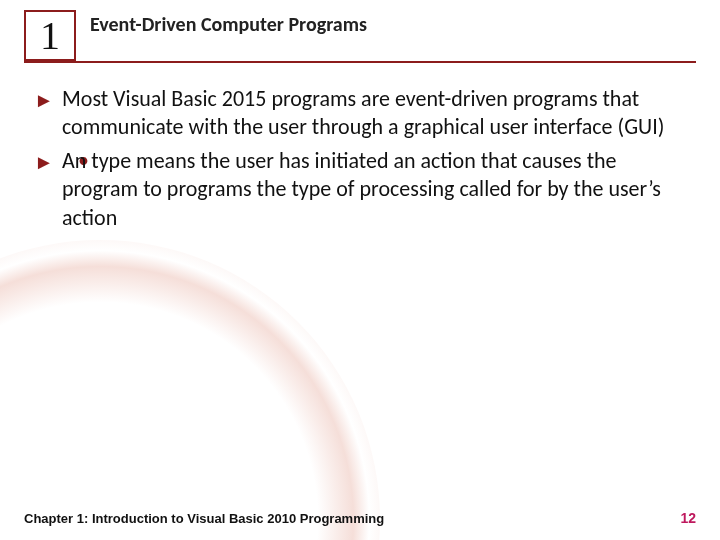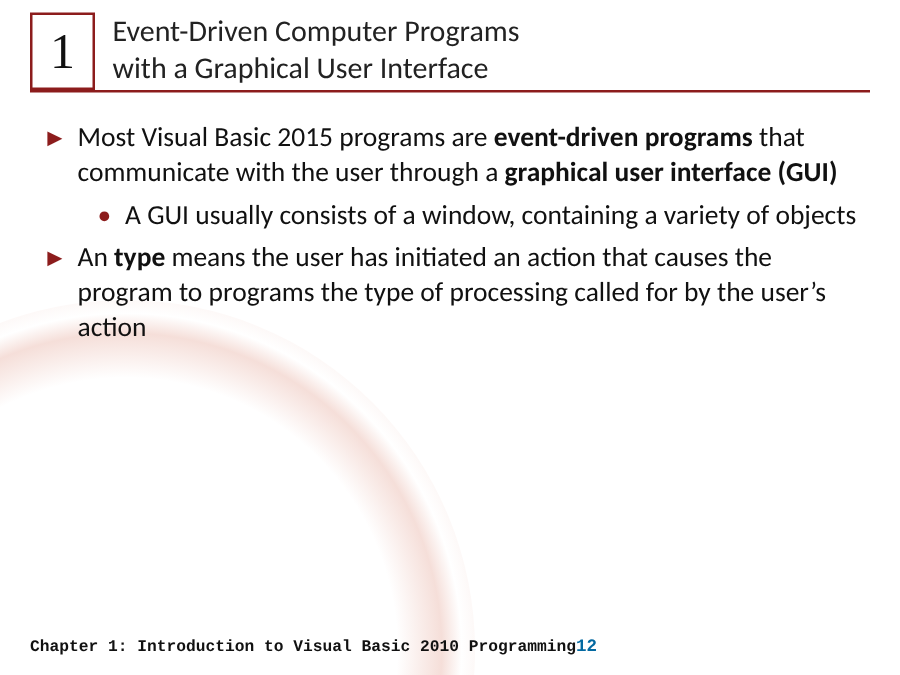--- a/index.html
+++ b/index.html
@@ -50,22 +50,22 @@
     display: flex;
     align-items: center;
     justify-content: center;
     font-size: 40px;
     font-weight: 400;
     color: #111;
     font-family: "Times New Roman", Georgia, serif;
     box-sizing: border-box;
   }
   .title-text {
-    font-size: 24px;
-    font-weight: 400;
+    font-size: 20px;
+    font-weight: 700;
     color: #222;
     line-height: 1.2;
     padding: 2px 0;
   }
   .title-underline {
     height: 2px;
     background: #8c1c1c;
     margin-top: 0px;
     width: 100%;
   }
@@ -101,66 +101,64 @@
     font-size: 22px;
     line-height: 1.28;
   }
   .footer {
     position: absolute;
     left: 0;
     right: 0;
     bottom: 14px;
     padding: 0 24px;
     display: flex;
-    justify-content: flex-start;
+    justify-content: space-between;
     align-items: baseline;
-    font-family: Liberation Mono, monospace;
+    font-family: Liberation Sans, sans-serif;
   }
   .footer-left {
     font-size: 13px;
     font-weight: 700;
     color: #111;
   }
   .footer-right {
     font-size: 14px;
     font-weight: 700;
-    color: #0369a1;
+    color: #be185d;
   }
-  b { font-weight: 700; }
+  b { font-weight: 400; }
 </style>
 </head>
 <body>
 
 <div class="slide">
 
   <div class="bg-swoosh"></div>
 
   <div class="header">
     <div class="title-row">
       <div class="chapter-box">
         <span>1</span>
       </div>
       <div class="title-text">
         <span>Event-Driven Computer Programs</span><br>
-        <span>with a Graphical User Interface</span>
       </div>
     </div>
     <div class="title-underline"></div>
   </div>
 
   <div class="body">
 
     <div class="bullet-l1">
       <span class="arrow">►</span>
       <span>Most Visual Basic 2015 programs are </span><b>event-driven programs</b><span> that communicate with the user through a </span><b>graphical user interface (GUI)</b>
     </div>
 
     <div class="bullet-l2">
       <span class="dot">•</span>
-      <span>A GUI usually consists of a window, containing a variety of objects</span>
     </div>
 
     <div class="bullet-l1">
       <span class="arrow">►</span>
       <span>An </span><b>type</b><span> means the user has initiated an action that causes the program to programs the type of processing called for by the user’s action</span>
     </div>
 
   </div>
 
   <div class="footer">

